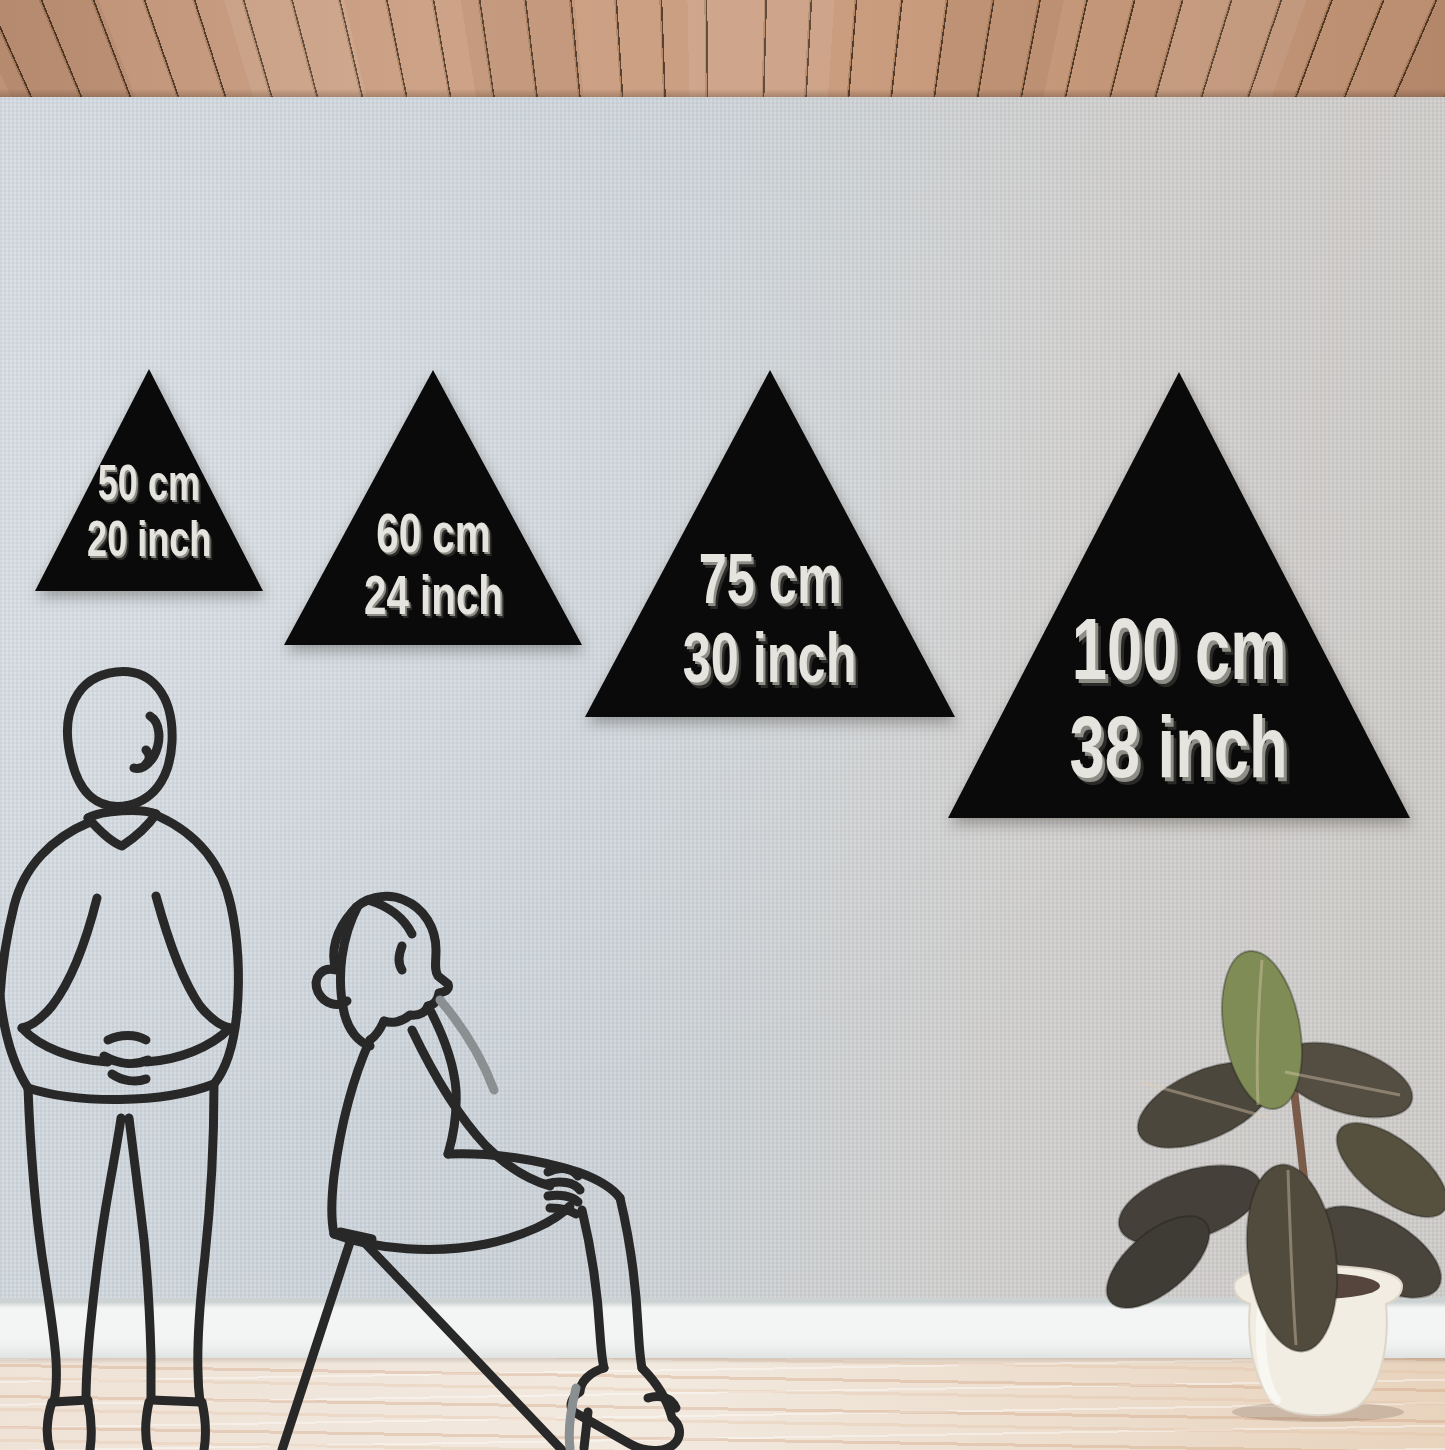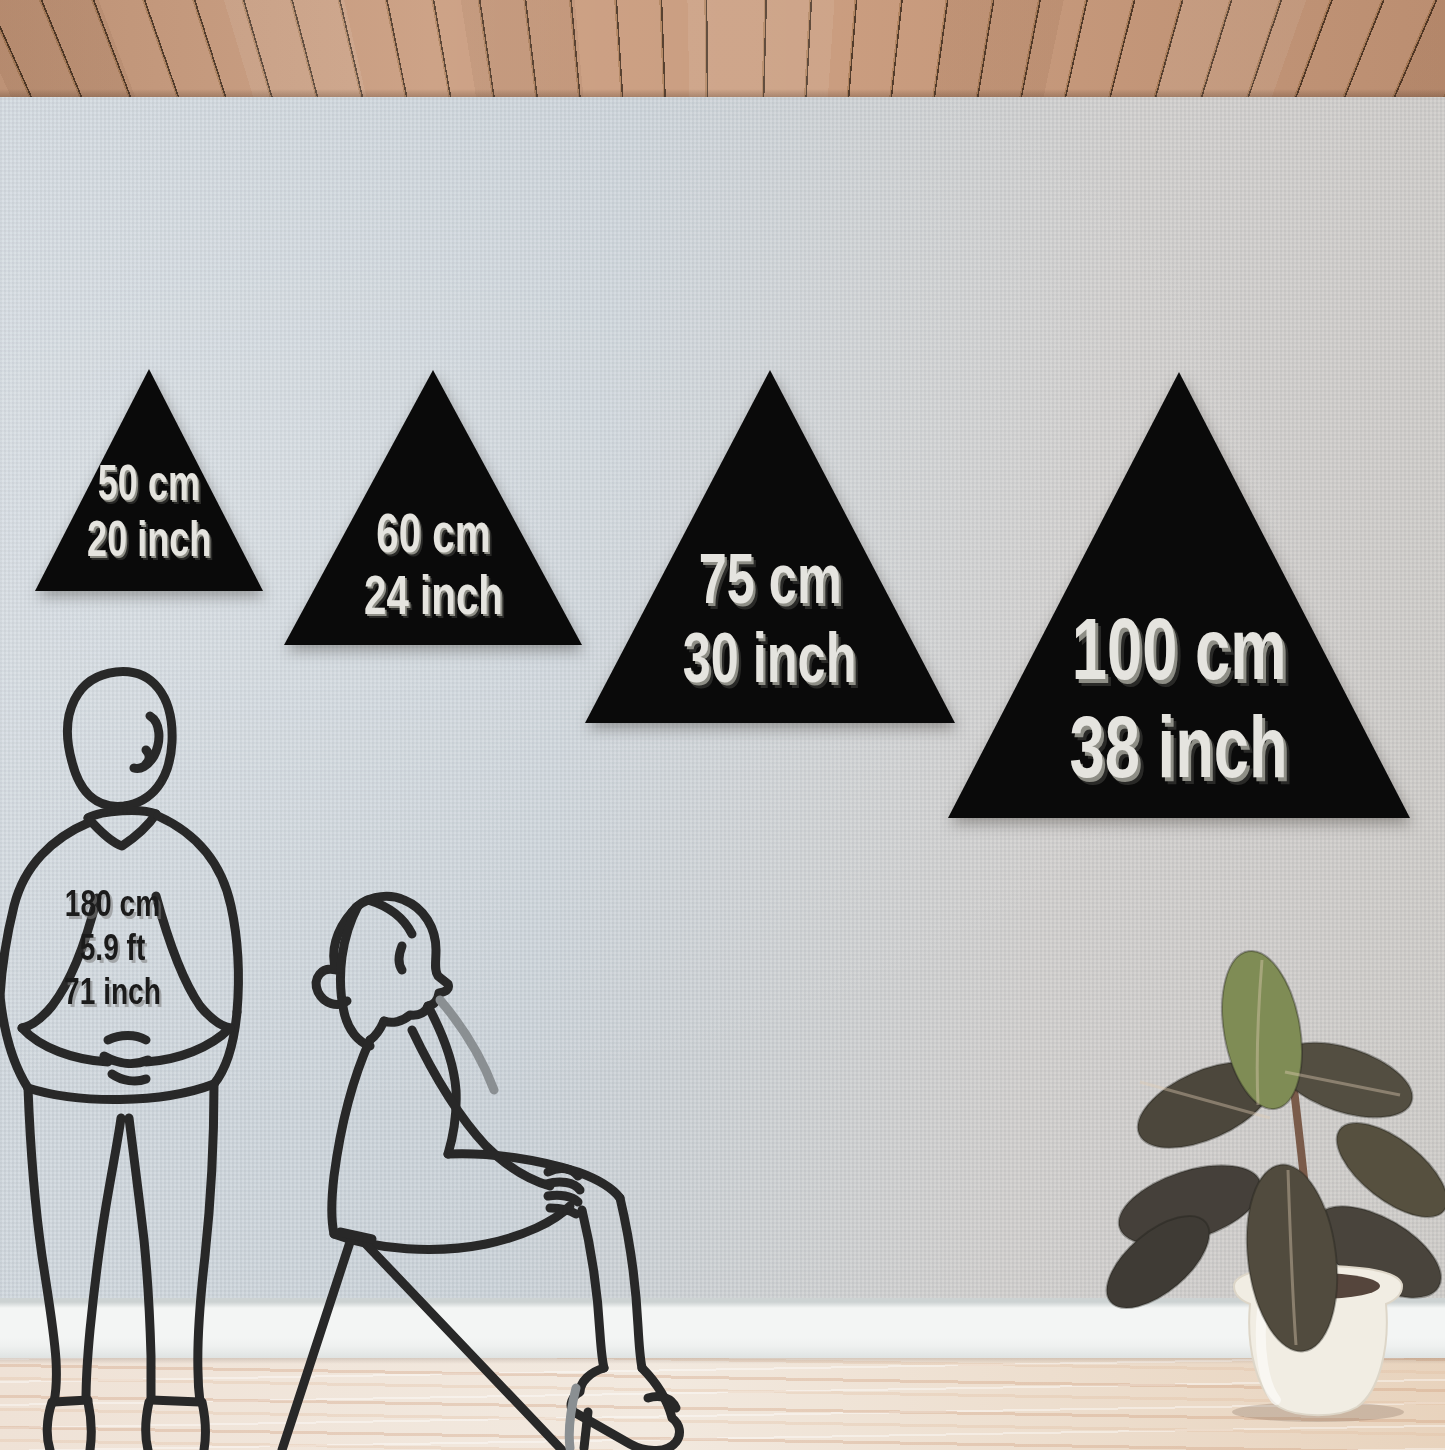--- a/index.html
+++ b/index.html
@@ -74,21 +74,21 @@
     width:100%;height:100%;background:var(--triangle-fill);
     clip-path:polygon(50% 0%, 100% 100%, 0% 100%);
     display:flex;flex-direction:column;justify-content:flex-end;align-items:center;
   }
   .t1{left:35px;top:369px;width:228px;height:198px;}
   .t2{left:284px;top:370px;width:298px;height:257px;}
   .t3{left:585px;top:370px;width:370px;height:327px;}
   .t4{left:948px;top:372px;width:462px;height:425px;}
   .t1 .tri-core{padding-bottom:24px;}
   .t2 .tri-core{padding-bottom:18px;}
-  .t3 .tri-core{padding-bottom:26px;}
+  .t3 .tri-core{padding-bottom:20px;}
   .t4 .tri-core{padding-bottom:21px;}
   .tri-line{
     display:block;font-weight:bold;color:var(--triangle-label);
     line-height:1.12;white-space:nowrap;text-align:center;
     transform:scaleX(.72);transform-origin:50% 50%;
     text-shadow:.045em .04em 0 var(--label-extrude), .09em .08em 0 rgba(62,62,58,.62);
   }
   .t1 .tri-line{font-size:50px;}
   .t2 .tri-line{font-size:56px;}
   .t3 .tri-line{font-size:70px;}
@@ -221,19 +221,14 @@
         <path d="M 1270 1118 L 1140 1082"></path>
       </g>
       <path d="M 1234 1286 C 1234 1274 1262 1266 1318 1266 C 1374 1266 1402 1274 1402 1286 C 1402 1294 1396 1300 1386 1304 C 1390 1348 1379 1392 1357 1407 C 1338 1418 1298 1418 1279 1407 C 1257 1392 1246 1348 1250 1304 C 1240 1300 1234 1294 1234 1286 Z" fill="#f1ede3" stroke="#ddd6c8" stroke-width="2"></path>
       <ellipse cx="1318" cy="1286" rx="62" ry="13" fill="#55453c"></ellipse>
       <path d="M 1262 1310 C 1258 1350 1264 1385 1276 1400" fill="none" stroke="rgba(255,255,255,.55)" stroke-width="10" stroke-linecap="round"></path>
       <ellipse cx="1292" cy="1258" rx="44" ry="94" transform="rotate(-7 1292 1258)" fill="#514b3e" stroke="rgba(30,28,24,.35)" stroke-width="2"></ellipse>
       <path d="M 1288 1170 C 1290 1230 1292 1290 1296 1345" fill="none" stroke="rgba(225,205,180,.4)" stroke-width="3"></path>
     </g>
   </svg>
 
-  <div class="person-label">
-    <span class="pl-line">180 cm</span>
-    <span class="pl-line">5.9 ft</span>
-    <span class="pl-line">71 inch</span>
-  </div>
 
 </div>
 
 </body></html>

